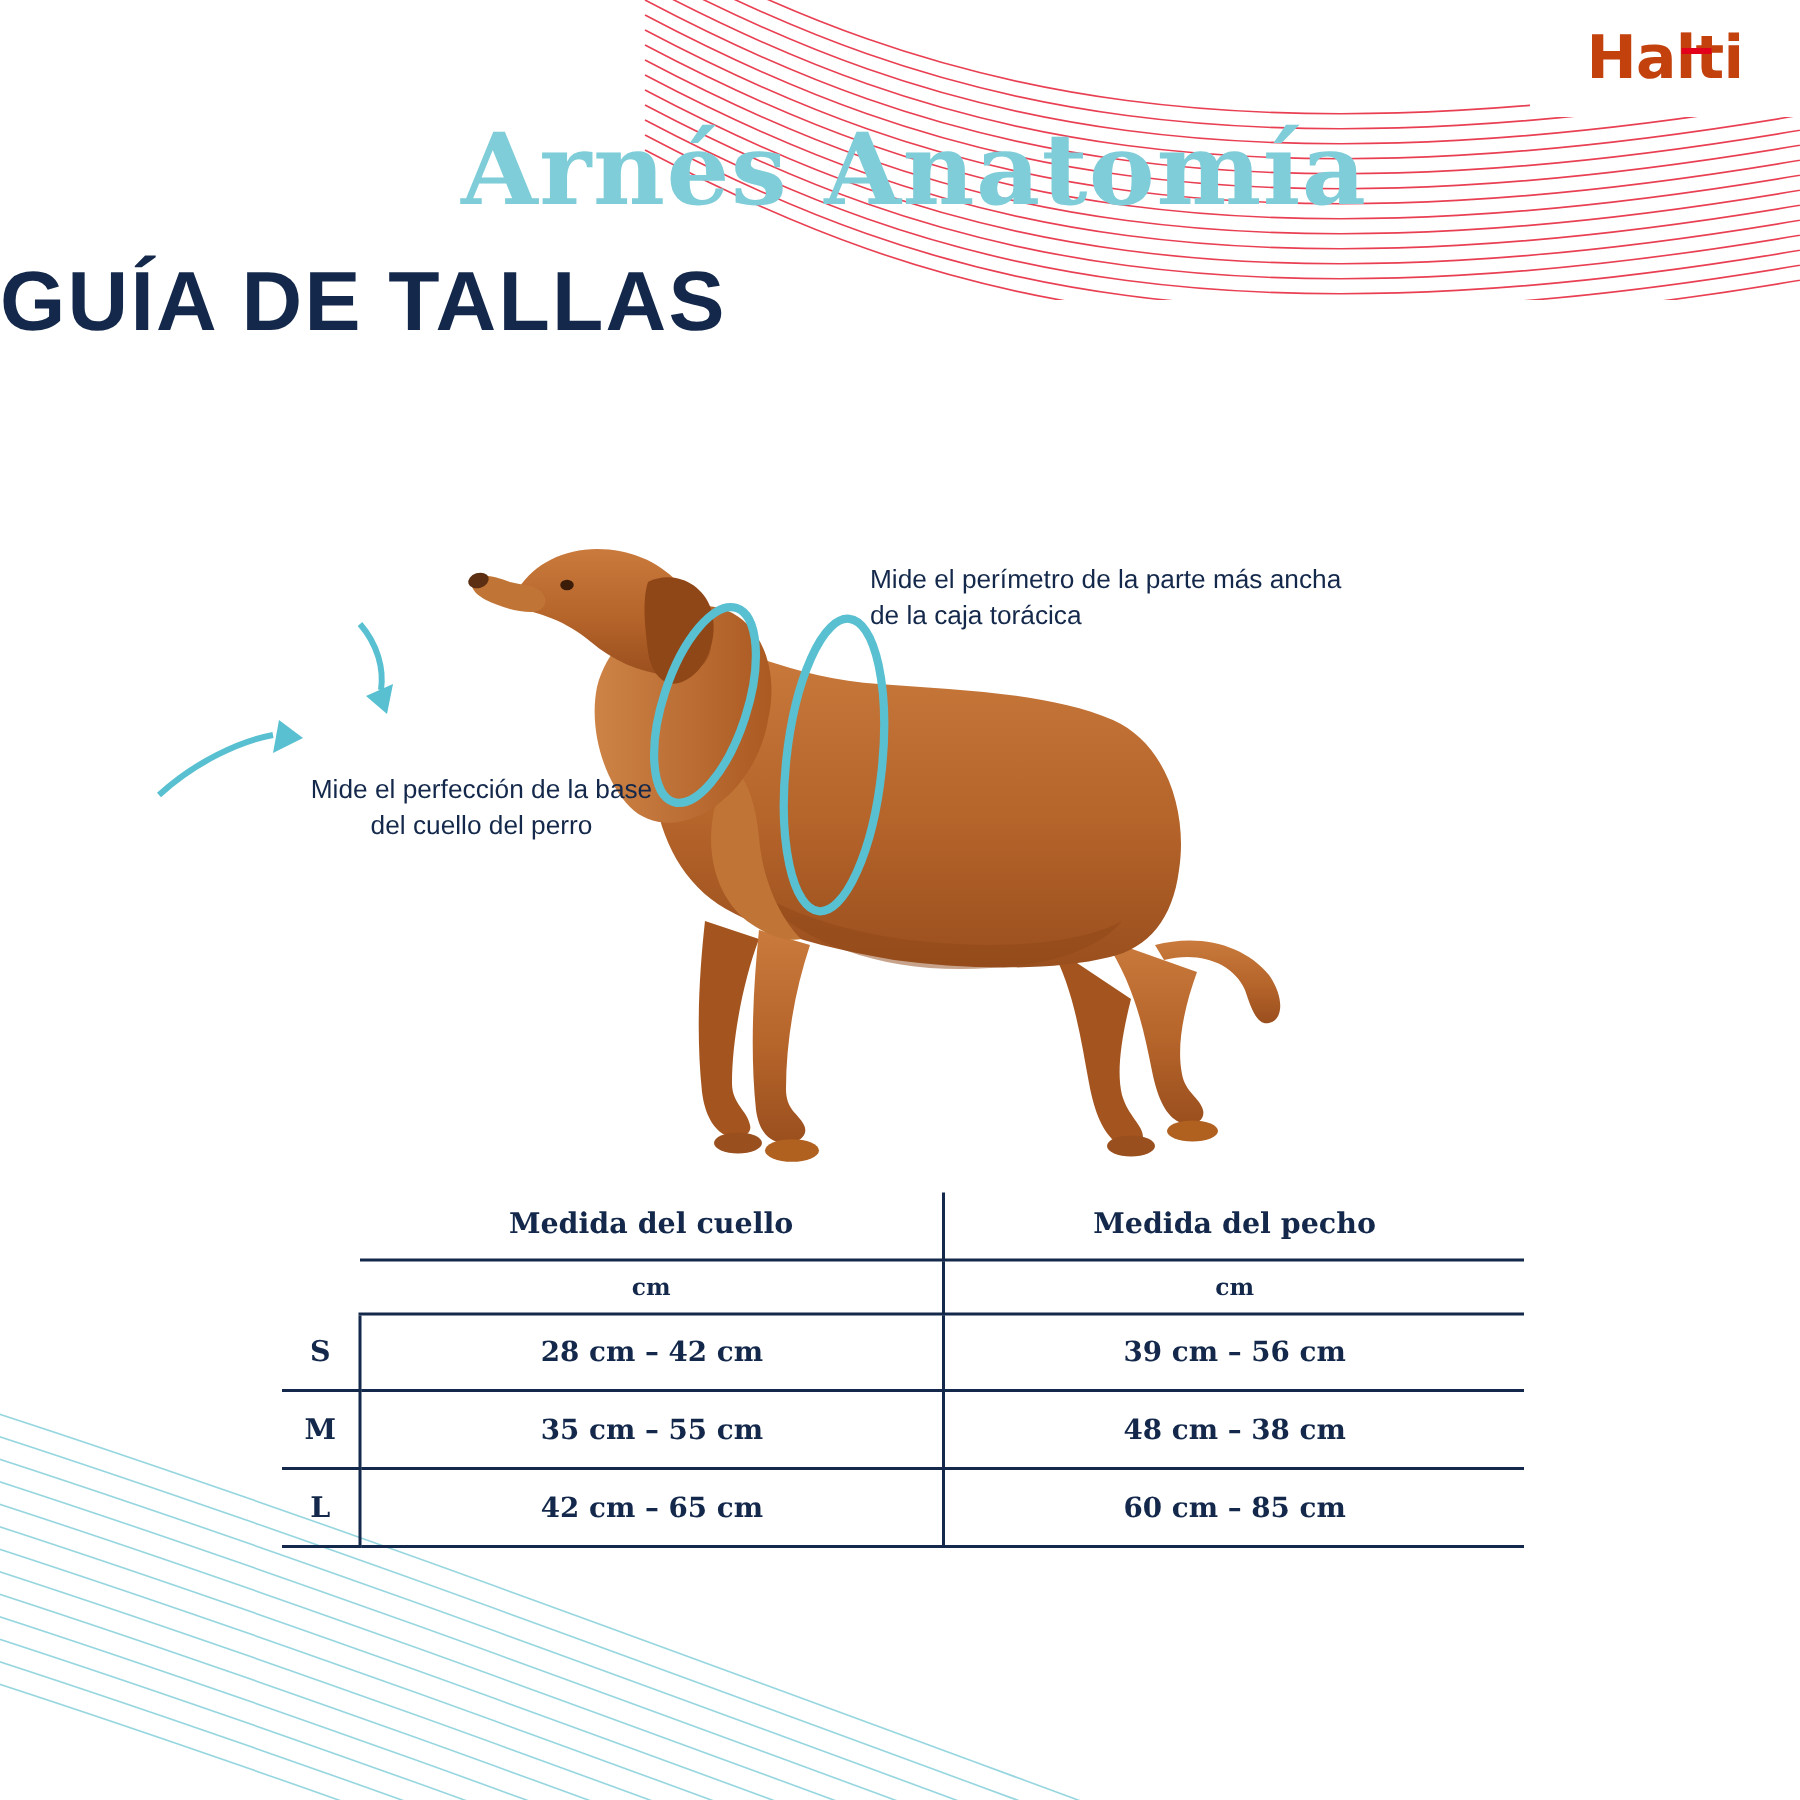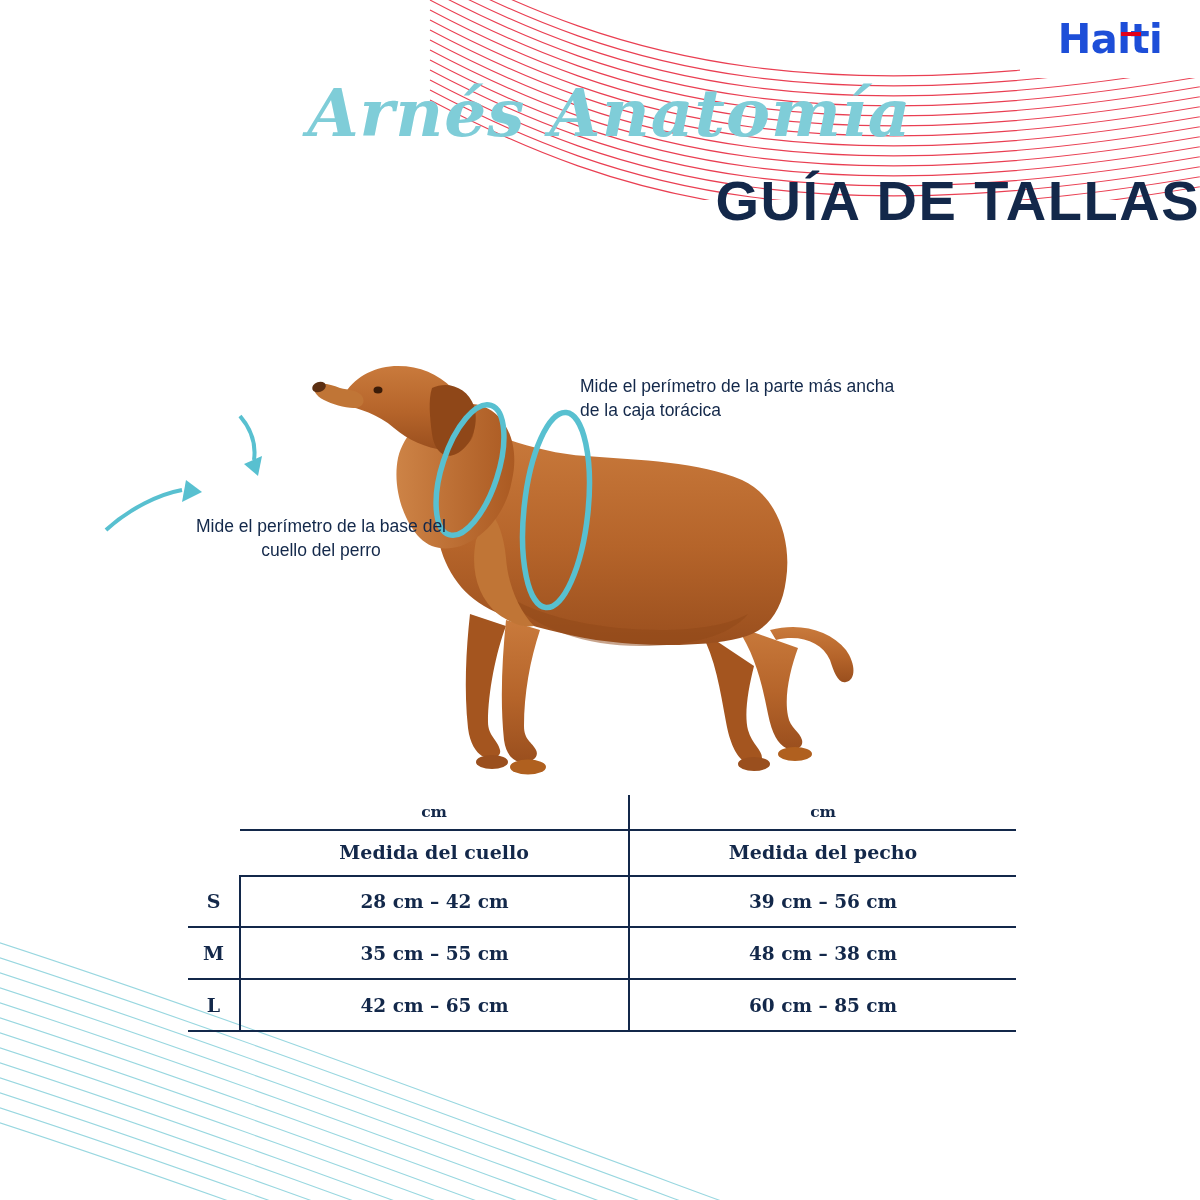--- a/index.html
+++ b/index.html
@@ -21,57 +21,55 @@
     top: 0; right: 0;
     width: 180px; height: 78px;
     background: #ffffff;
     display: flex; align-items: center; justify-content: center;
     z-index: 5;
   }
   .logo-text {
     font-family: "DejaVu Sans", sans-serif;
     font-weight: bold;
     font-size: 40px;
-    color: #1d4ed8;
+    color: #c2410c;
     letter-spacing: -0.5px;
     position: relative;
   }
   .logo-strike {
     position: absolute;
     left: 56%; top: 44%;
     width: 20px; height: 4px;
     background: #e2001a;
     transform: translateY(-50%);
   }
 
   
   .title-script {
     position: absolute;
     top: 74px; left: 0; right: 0;
     text-align: center;
     font-family: "DejaVu Serif", serif;
-    font-style: italic;
     font-weight: bold;
     font-size: 66px;
     color: #7fcdd8;
     letter-spacing: 1px;
     z-index: 3;
     padding-left: 19px;
   }
   .title-main {
     position: absolute;
     top: 168px; left: 0; right: 0;
-    text-align: right;
+    text-align: left;
     font-family: "Liberation Sans", sans-serif;
     font-weight: bold;
     font-size: 56px;
     letter-spacing: 1.5px;
     color: #13284a;
     z-index: 3;
-    padding-left: 34px;
   }
   .subtitle {
     position: absolute;
     top: 262px; left: 50%;
     transform: translateX(-50%);
     width: 1000px;
     text-align: center;
     font-size: 20.5px;
     font-weight: bold;
     line-height: 1.45;
@@ -257,34 +255,34 @@
 
   <g fill="none" stroke="#58c0d0" stroke-width="4">
     <path d="M106,200 C130,178 160,164 182,160"></path>
     <path d="M240,86 C252,100 256,116 254,130"></path>
   </g>
   <polygon points="186,150 202,162 182,172" fill="#58c0d0"></polygon>
   <polygon points="244,134 262,126 258,146" fill="#58c0d0"></polygon>
 </svg>
 
 <div class="callout callout-chest">Mide el perímetro de la parte más ancha de la caja torácica</div>
-<div class="callout callout-neck">Mide el perímetro de la base del cuello del perro</div>
+<div class="callout callout-neck">Mide el perfección de la base del cuello del perro</div>
 
 <div class="table-wrap">
   <table>
     <thead>
       <tr>
         <th class="no-border"></th>
+        <th class="hdr-group vsep">Medida del cuello</th>
+        <th class="hdr-group">Medida del pecho</th>
+      </tr>
+      <tr>
+        <th class="no-border"></th>
         <th class="hdr-unit vsep">cm</th>
         <th class="hdr-unit">cm</th>
-      </tr>
-      <tr>
-        <th class="no-border"></th>
-        <th class="hdr-group vsep">Medida del cuello</th>
-        <th class="hdr-group">Medida del pecho</th>
       </tr>
     </thead>
     <tbody>
       <tr>
         <td class="row-size">S</td>
         <td class="row-val vsep">28 cm – 42 cm</td>
         <td class="row-val">39 cm – 56 cm</td>
       </tr>
       <tr>
         <td class="row-size">M</td>

